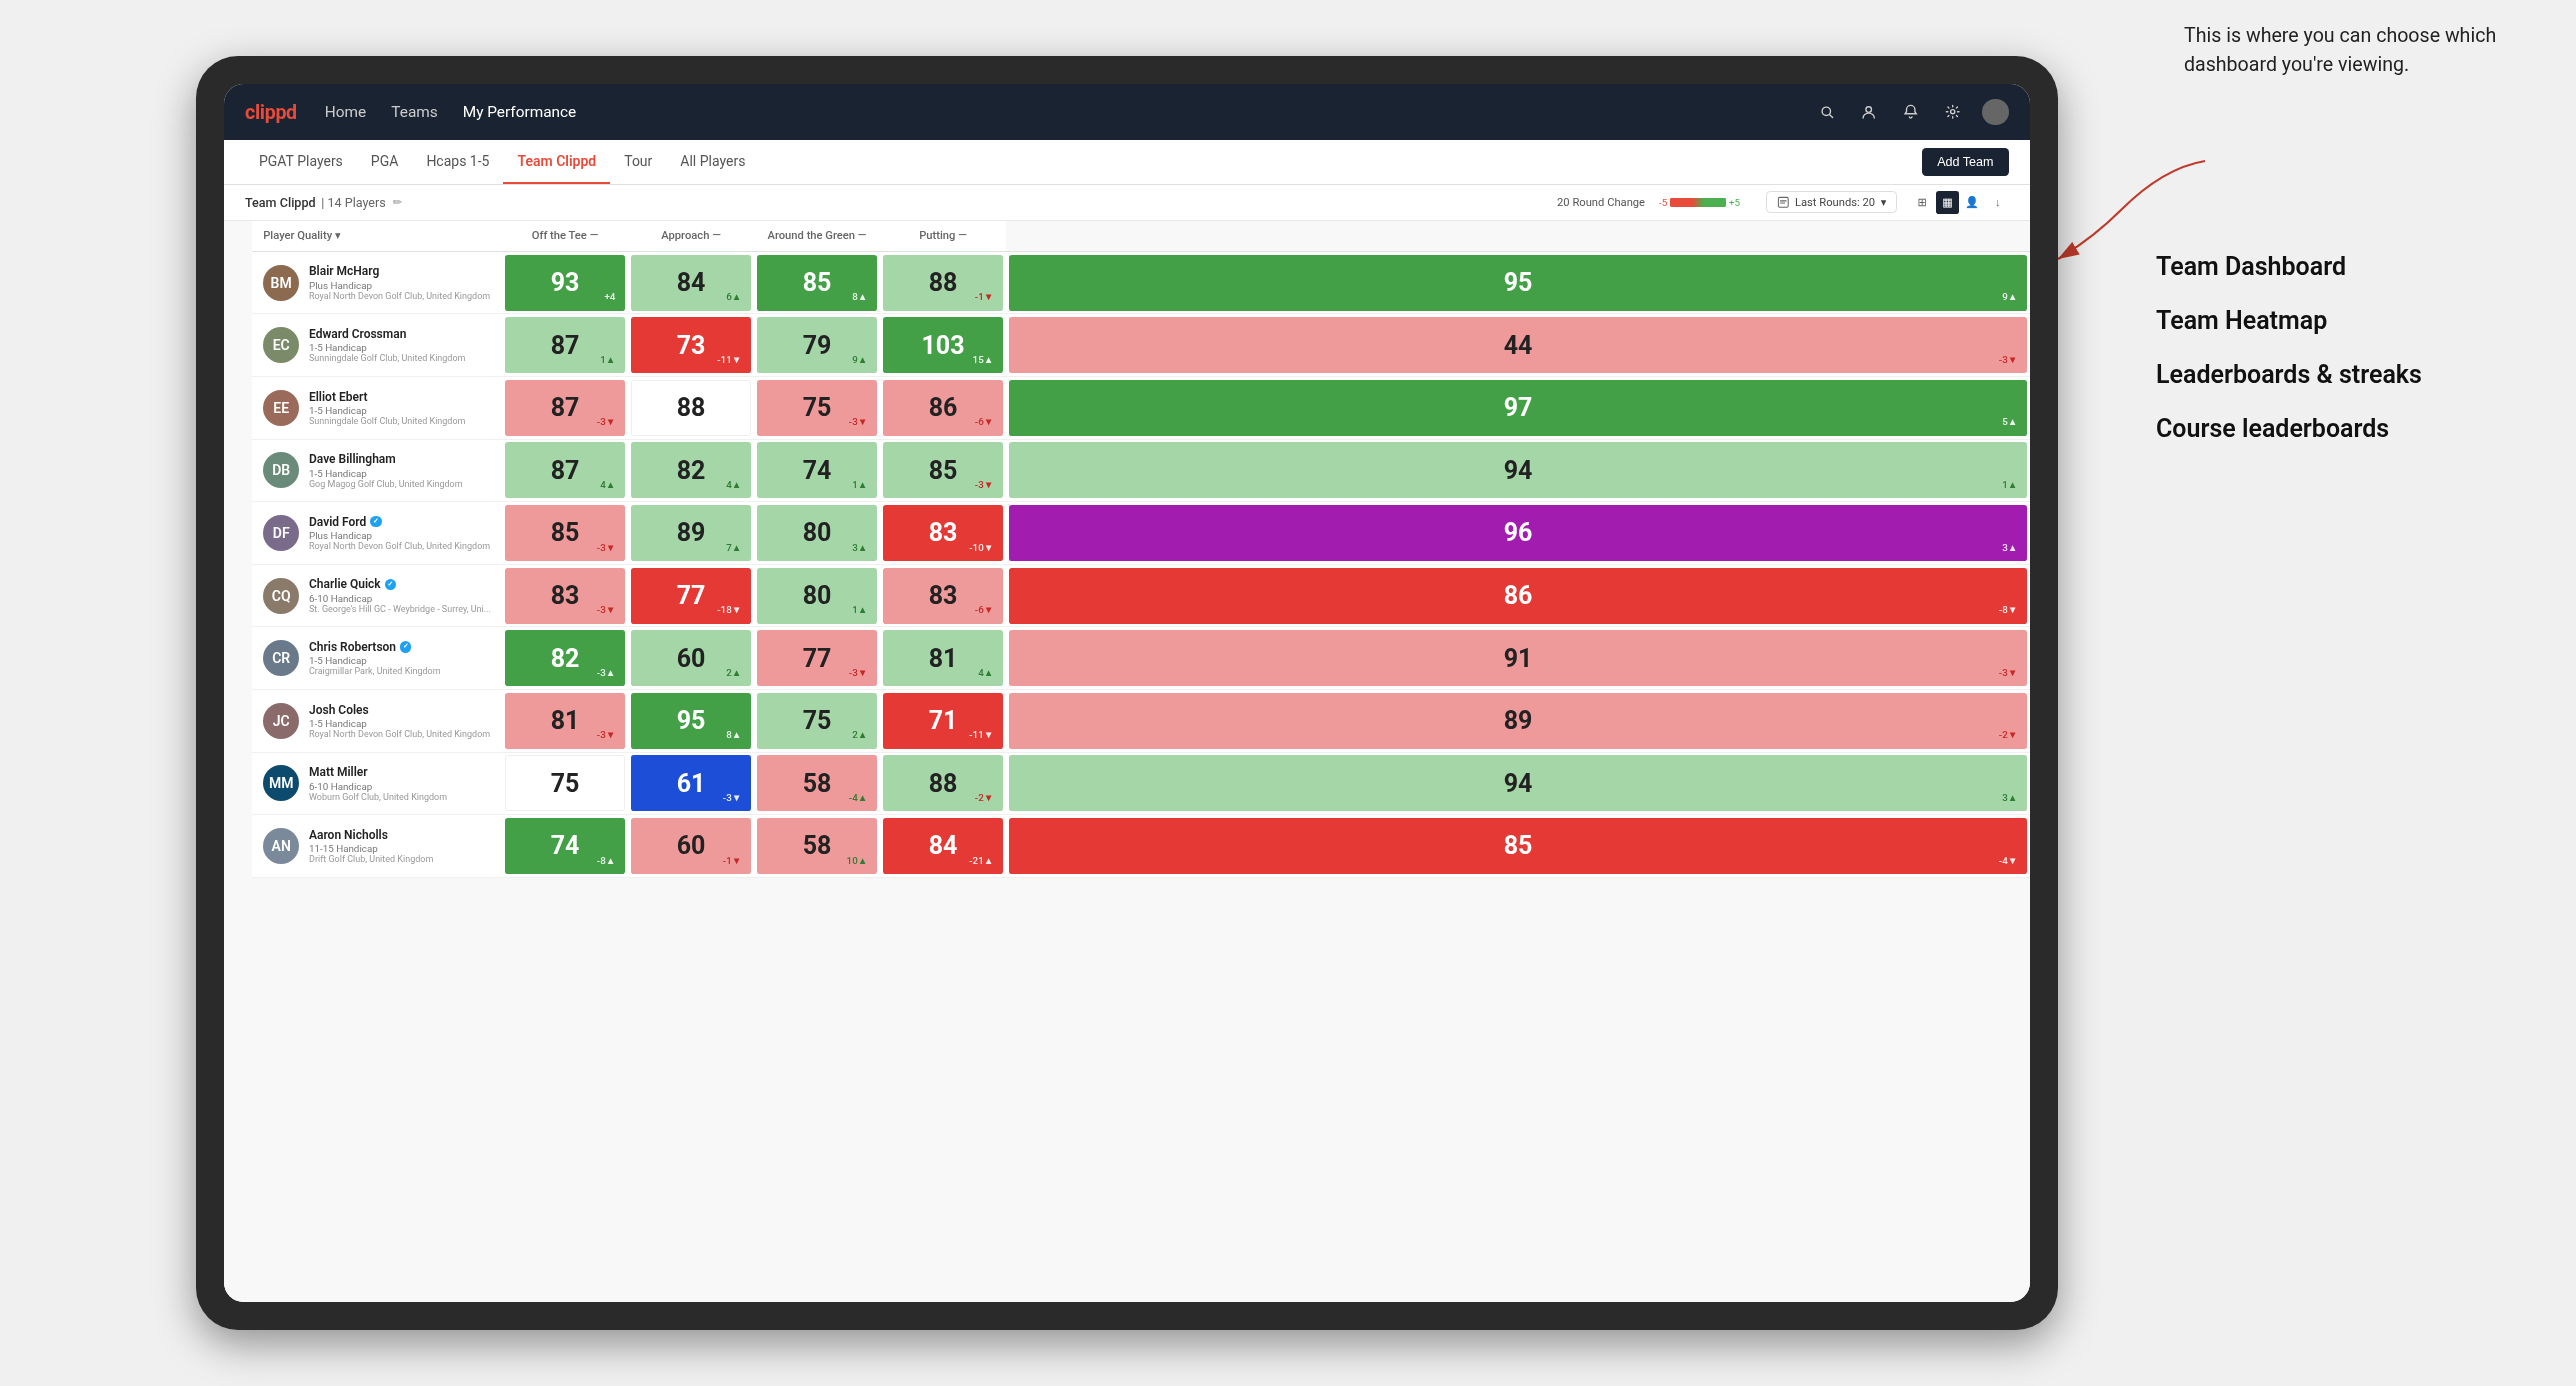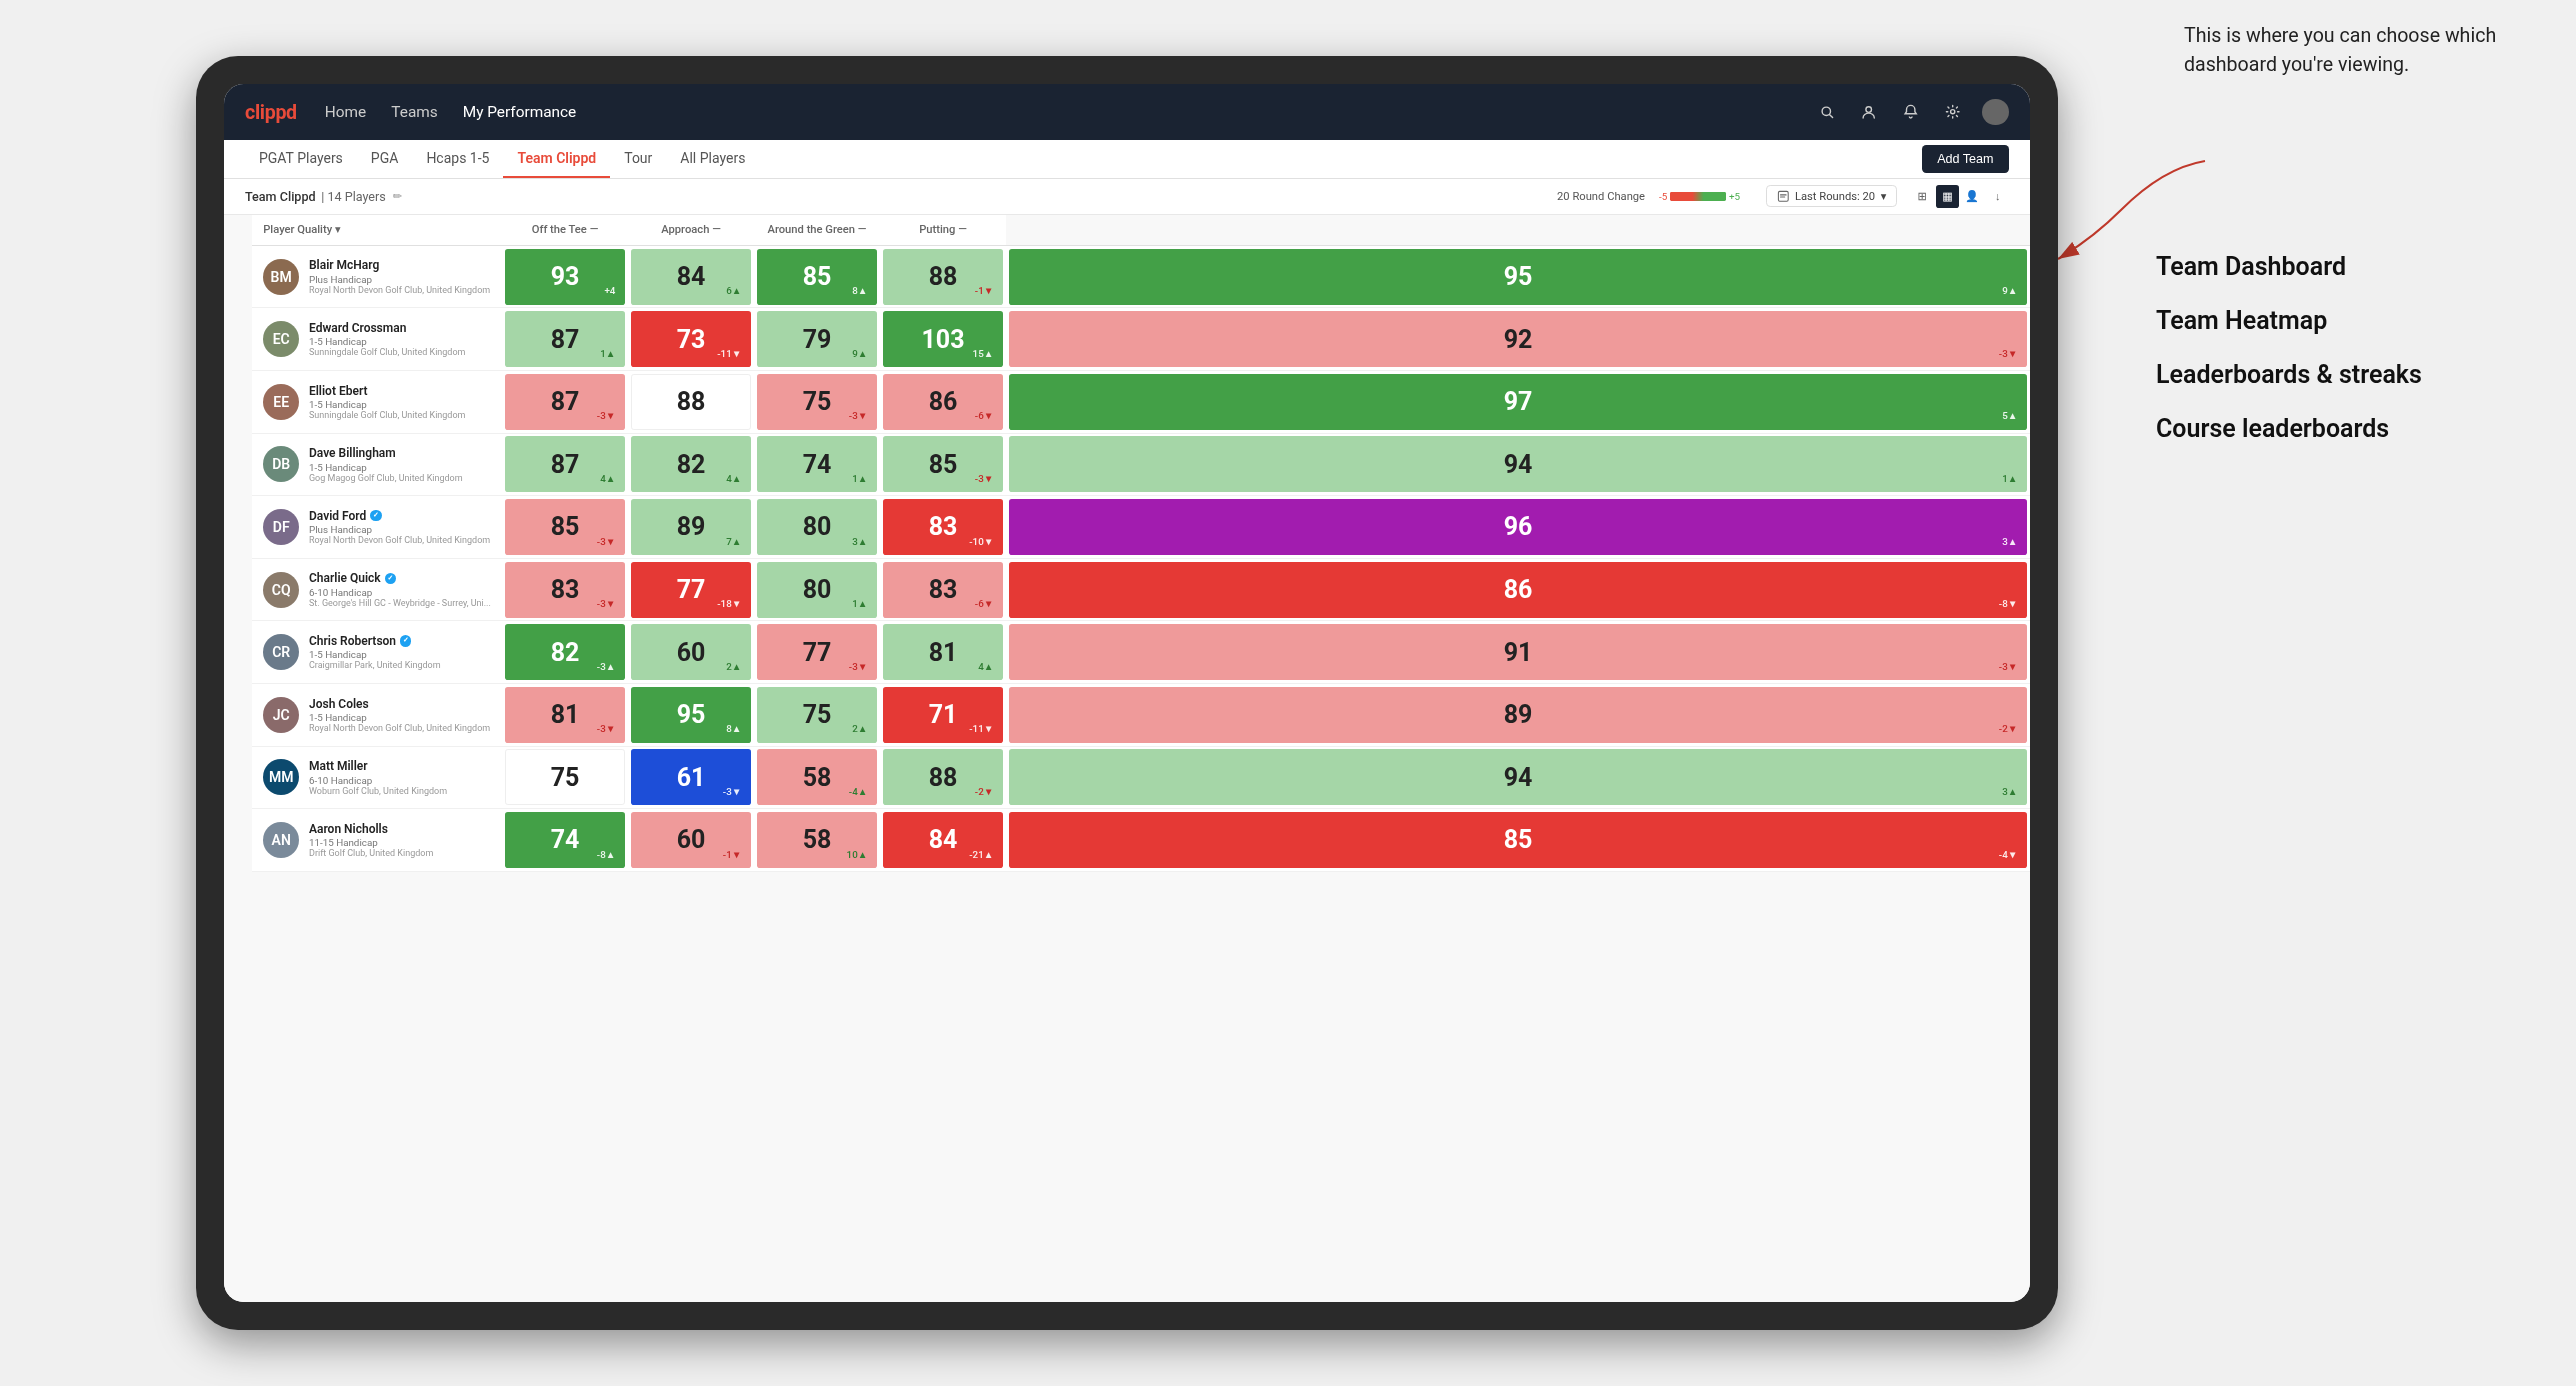--- a/index.html
+++ b/index.html
@@ -111,21 +111,21 @@
       height: 26.6px;
       background: #666;
       border-radius: 50%;
       cursor: pointer;
     }
 
     
     .tab-bar {
       background: #fff;
       border-bottom: 0.7px solid #e0e0e0;
-      height: 39px;
+      height: 45px;
       display: flex;
       align-items: center;
       padding: 0 21px;
       flex-shrink: 0;
     }
     .tab-item {
       font-size: 14px;
       color: #555;
       padding: 0 14px;
       height: 100%;
@@ -556,21 +556,21 @@
                 </div>
               </td>
               <td class="score-cell">
                 <div class="score-box" style="background: rgb(67, 160, 71);">
                   <span class="score-main" style="color: rgb(255, 255, 255);">103</span>
                   <span class="score-delta" style="color: rgba(255, 255, 255, 0.9);">15▲</span>
                 </div>
               </td>
               <td class="score-cell">
                 <div class="score-box" style="background: rgb(239, 154, 154);">
-                  <span class="score-main" style="color: rgb(34, 34, 34);">92</span>
+                  <span class="score-main" style="color: rgb(34, 34, 34);">44</span>
                   <span class="score-delta" style="color: rgb(198, 40, 40);">-3▼</span>
                 </div>
               </td>
             </tr>
             <tr class="player-row">
               <td>
                 <div class="player-info">
                   <div class="player-avatar" style="background: rgb(154, 107, 90);">EE</div>
                   <div class="player-details">
                     <div class="player-name">Elliot Ebert</div>

